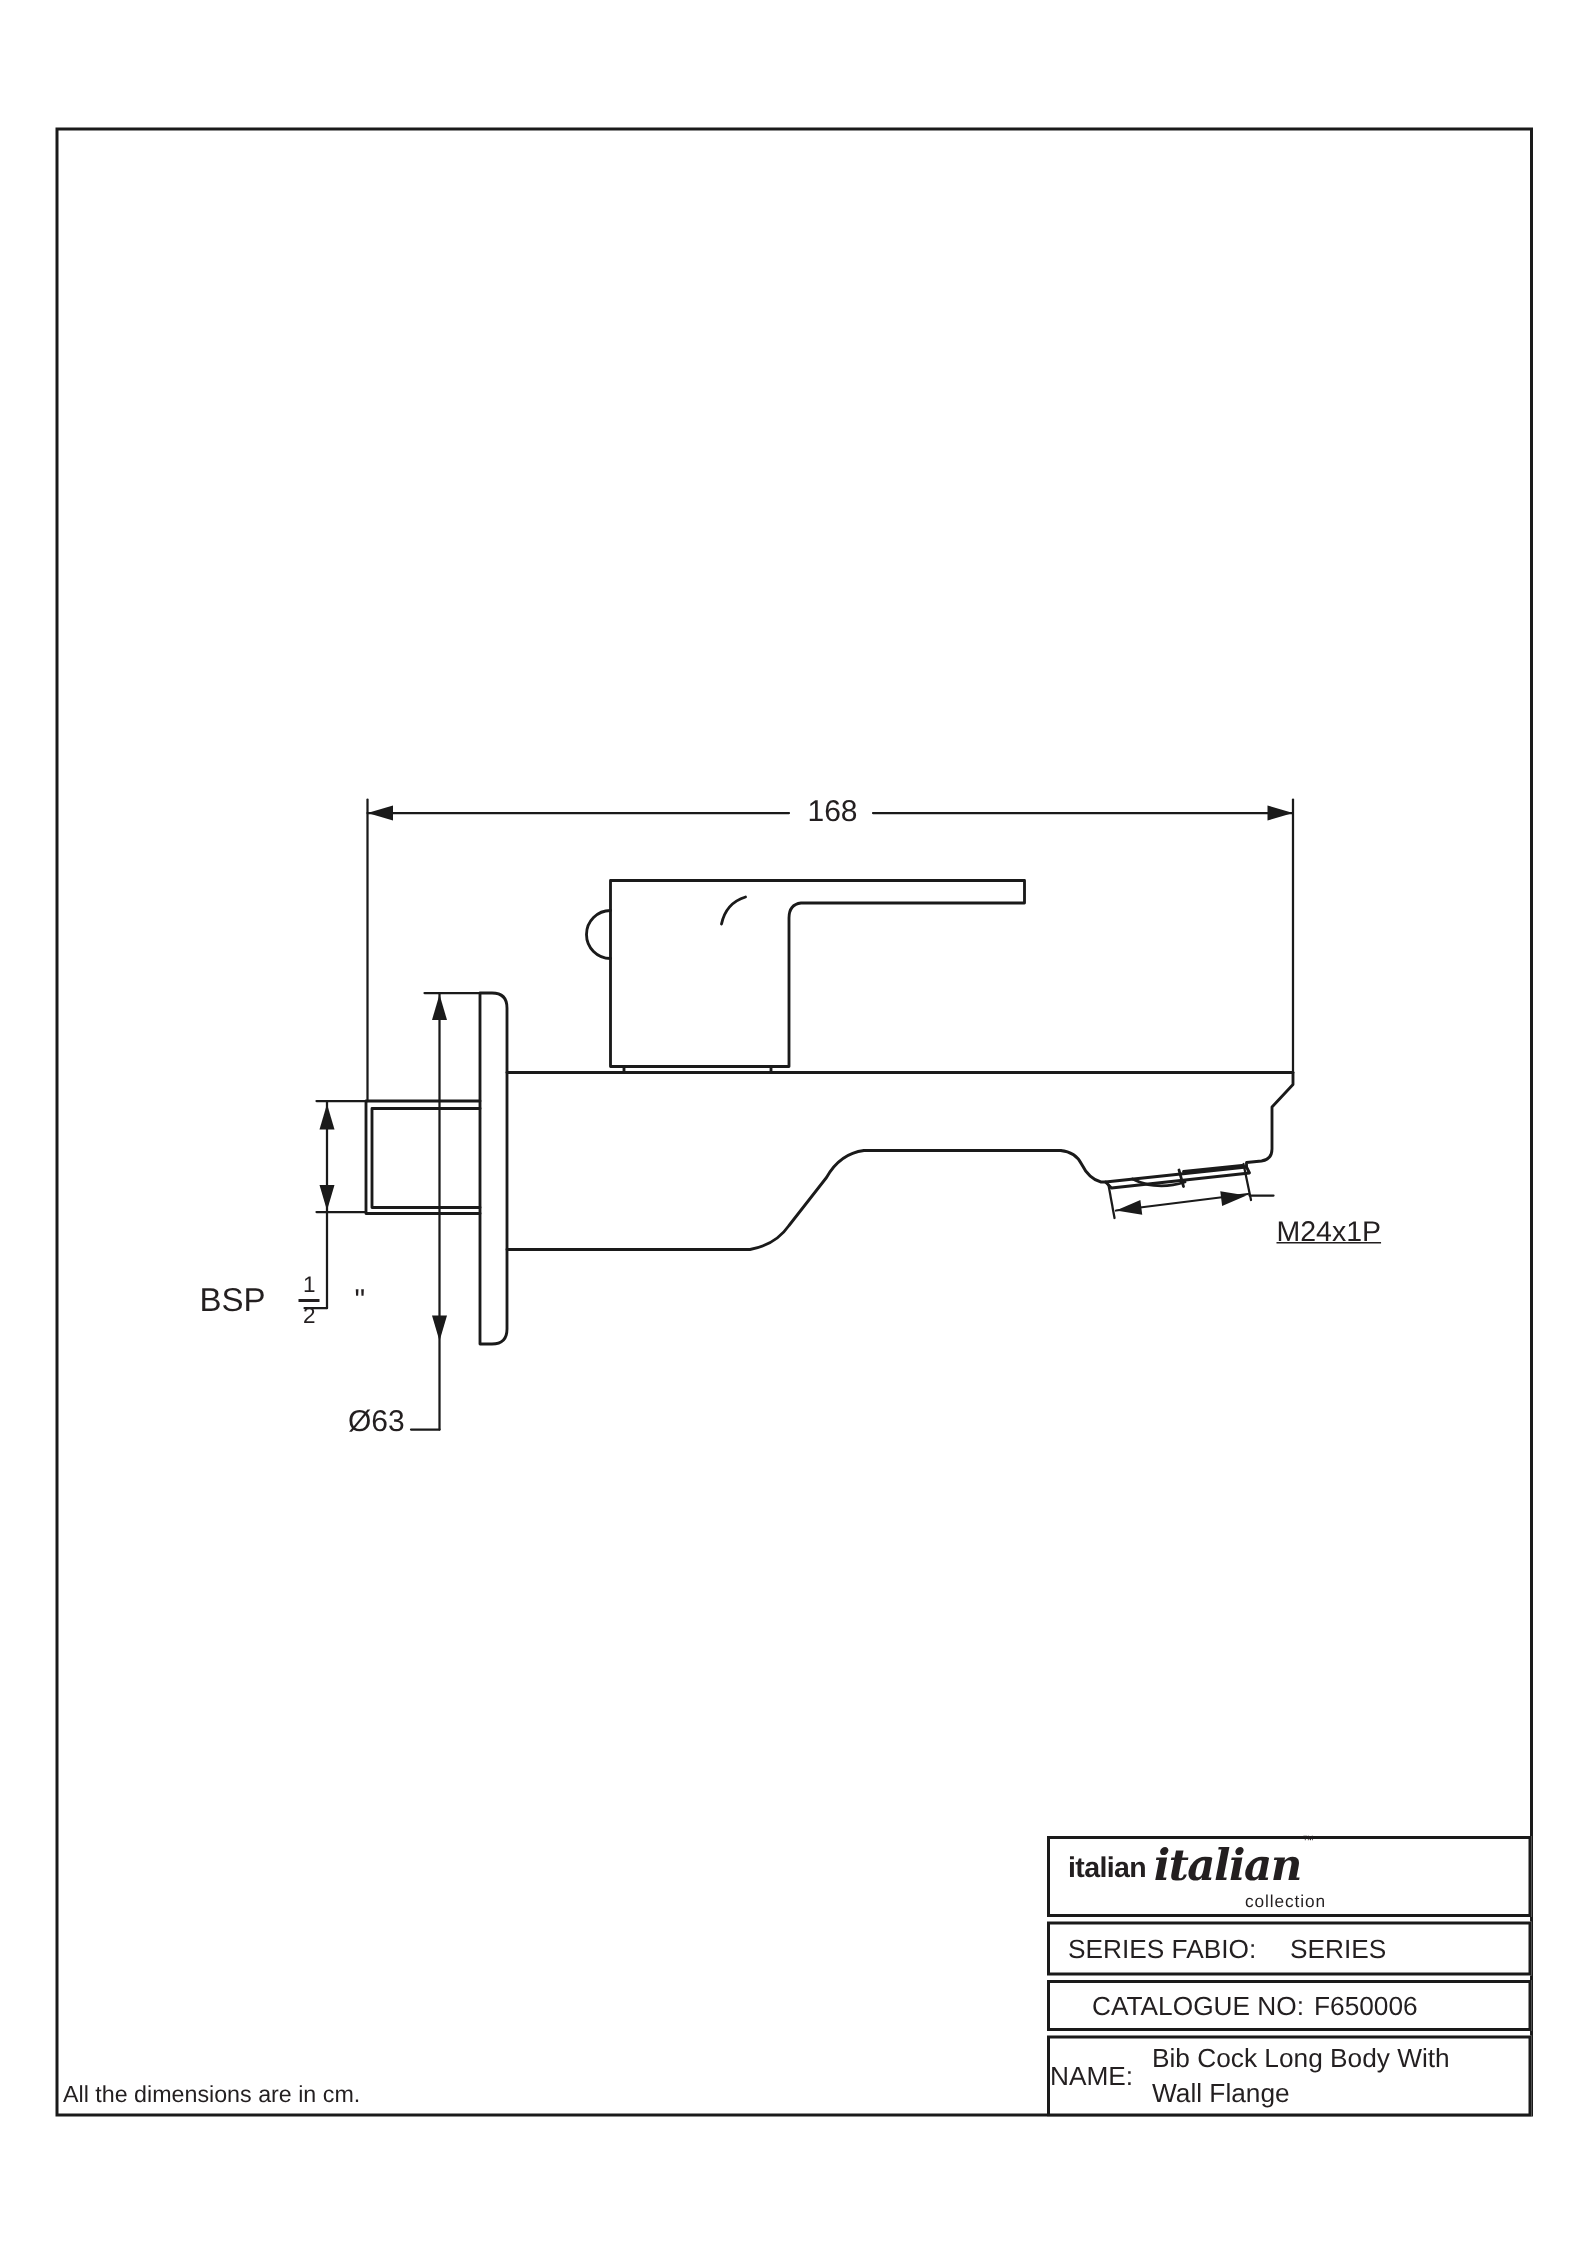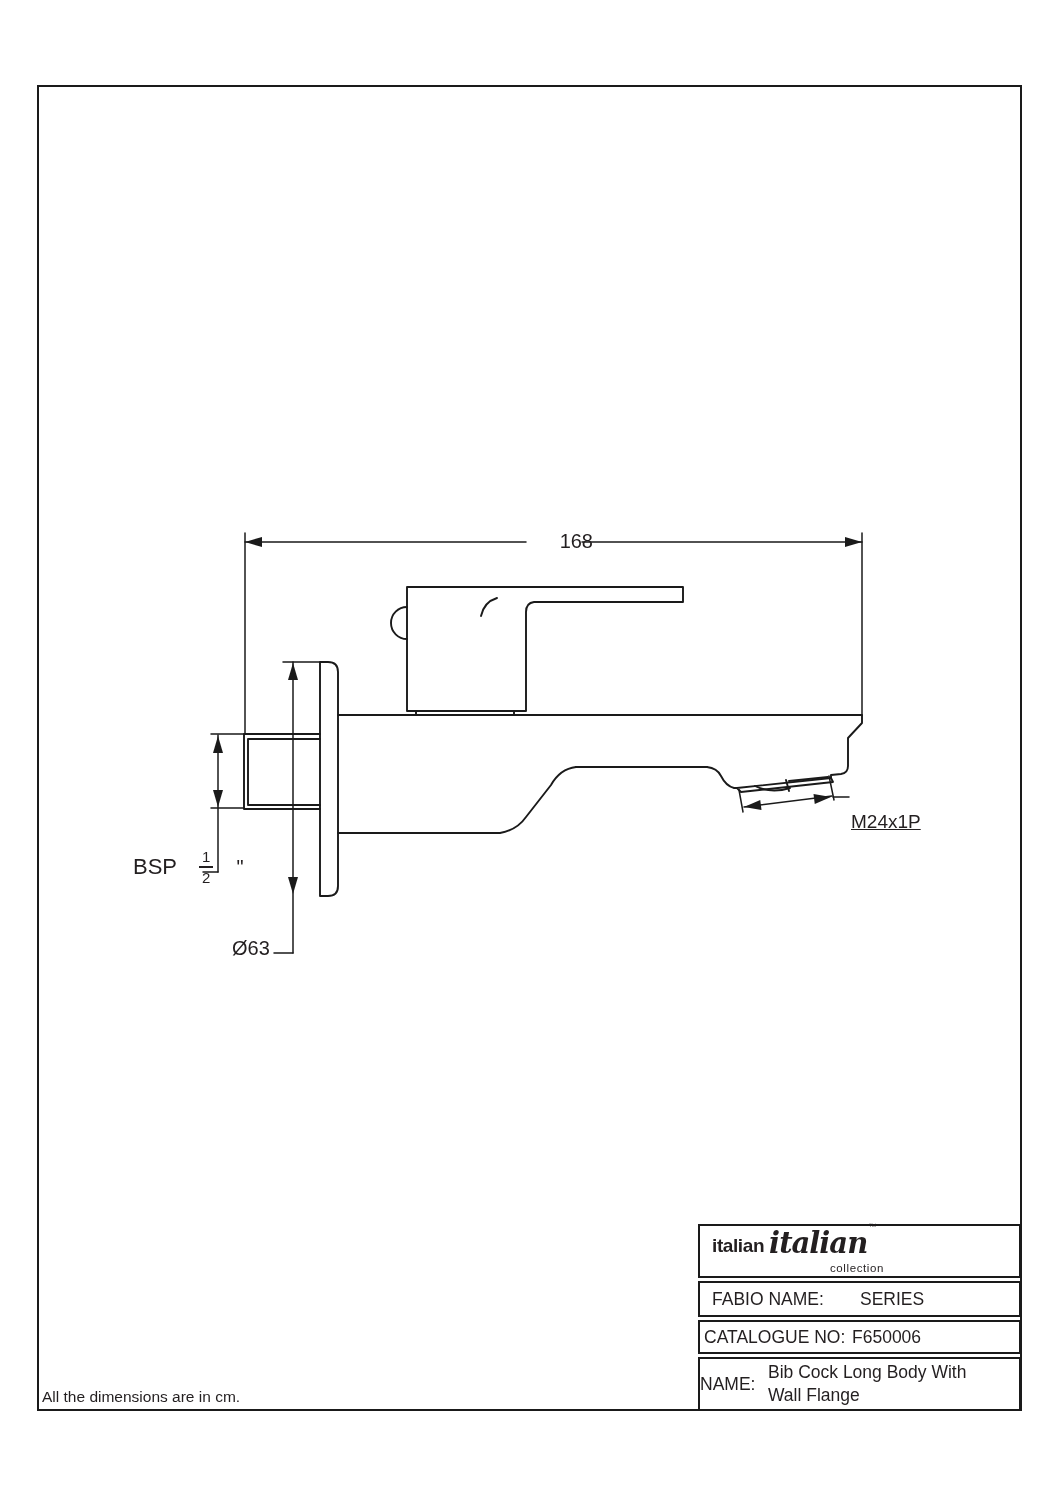--- a/index.html
+++ b/index.html
@@ -11,21 +11,21 @@
     color:#231f20;
     overflow:hidden;
   }
   
   .frame{
     position:absolute;left:37px;top:85px;width:985px;height:1326px;
     border:2px solid #1a1a1a;box-sizing:border-box;
   }
   svg.draw{position:absolute;left:0;top:0;width:1058px;height:1497px;}
   .lbl{position:absolute;white-space:nowrap;color:#231f20;}
-  .lbl-168{left:517px;top:530px;width:76px;text-align:right;font-size:20px;}
+  .lbl-168{left:517px;top:530px;width:76px;text-align:center;font-size:20px;}
   .lbl-m24{left:851px;top:811px;font-size:19px;text-decoration:underline;}
   .lbl-dia{left:232px;top:937px;font-size:20px;}
   .bsp{
     position:absolute;left:133px;top:843px;height:48px;
     display:flex;align-items:center;gap:22px;font-size:22px;
   }
   .frac{
     display:inline-flex;flex-direction:column;align-items:center;
     font-size:15px;line-height:1.15;font-weight:400;
   }
@@ -36,21 +36,21 @@
     position:absolute;left:42px;top:1388px;font-size:15.5px;
   }
   
   .tb-box{
     position:absolute;left:698px;width:323px;box-sizing:border-box;
     border:2px solid #1a1a1a;background:#ffffff;
     display:flex;align-items:center;
   }
   .tb-logo{top:1224px;height:54px;padding-left:12px;align-items:flex-start;}
   .tb-row1{top:1281px;height:36px;padding-left:12px;}
-  .tb-row2{top:1320px;height:34px;padding-left:4px;}
+  .tb-row2{top:1320px;height:34px;padding-left:28px;}
   .tb-row3{top:1357px;height:54px;}
   .tb-label{font-size:17.5px;display:inline-block;width:148px;flex:0 0 148px;}
   .tb-value{font-size:17.5px;}
   .tb-row3 .tb-label{width:68px;flex:0 0 68px;}
   .tb-name-value{font-size:17.5px;width:220px;line-height:1.3;white-space:normal;}
   .logo-wrap{position:relative;display:flex;align-items:flex-start;margin-top:10px;}
   .logo-brand{font-size:19px;font-weight:600;letter-spacing:-0.4px;line-height:1;}
   .logo-script{
     font-family:"DejaVu Serif", serif;font-style:italic;font-weight:bold;
     font-size:29px;line-height:0.9;margin-left:5px;position:relative;top:-6px;
@@ -147,21 +147,21 @@
   <div class="tb-box tb-logo">
     <div class="logo-wrap">
       <span class="logo-brand">italian</span>
       <span class="logo-script">italian</span>
       <span class="logo-tm">™</span>
       <span class="logo-sub">collection</span>
     </div>
   </div>
 
   <div class="tb-box tb-row1">
-    <span class="tb-label">FABIO NAME:</span>
+    <span class="tb-label">SERIES FABIO:</span>
     <span class="tb-value">SERIES</span>
   </div>
 
   <div class="tb-box tb-row2">
     <span class="tb-label">CATALOGUE NO:</span>
     <span class="tb-value">F650006</span>
   </div>
 
   <div class="tb-box tb-row3">
     <span class="tb-label">NAME:</span>

